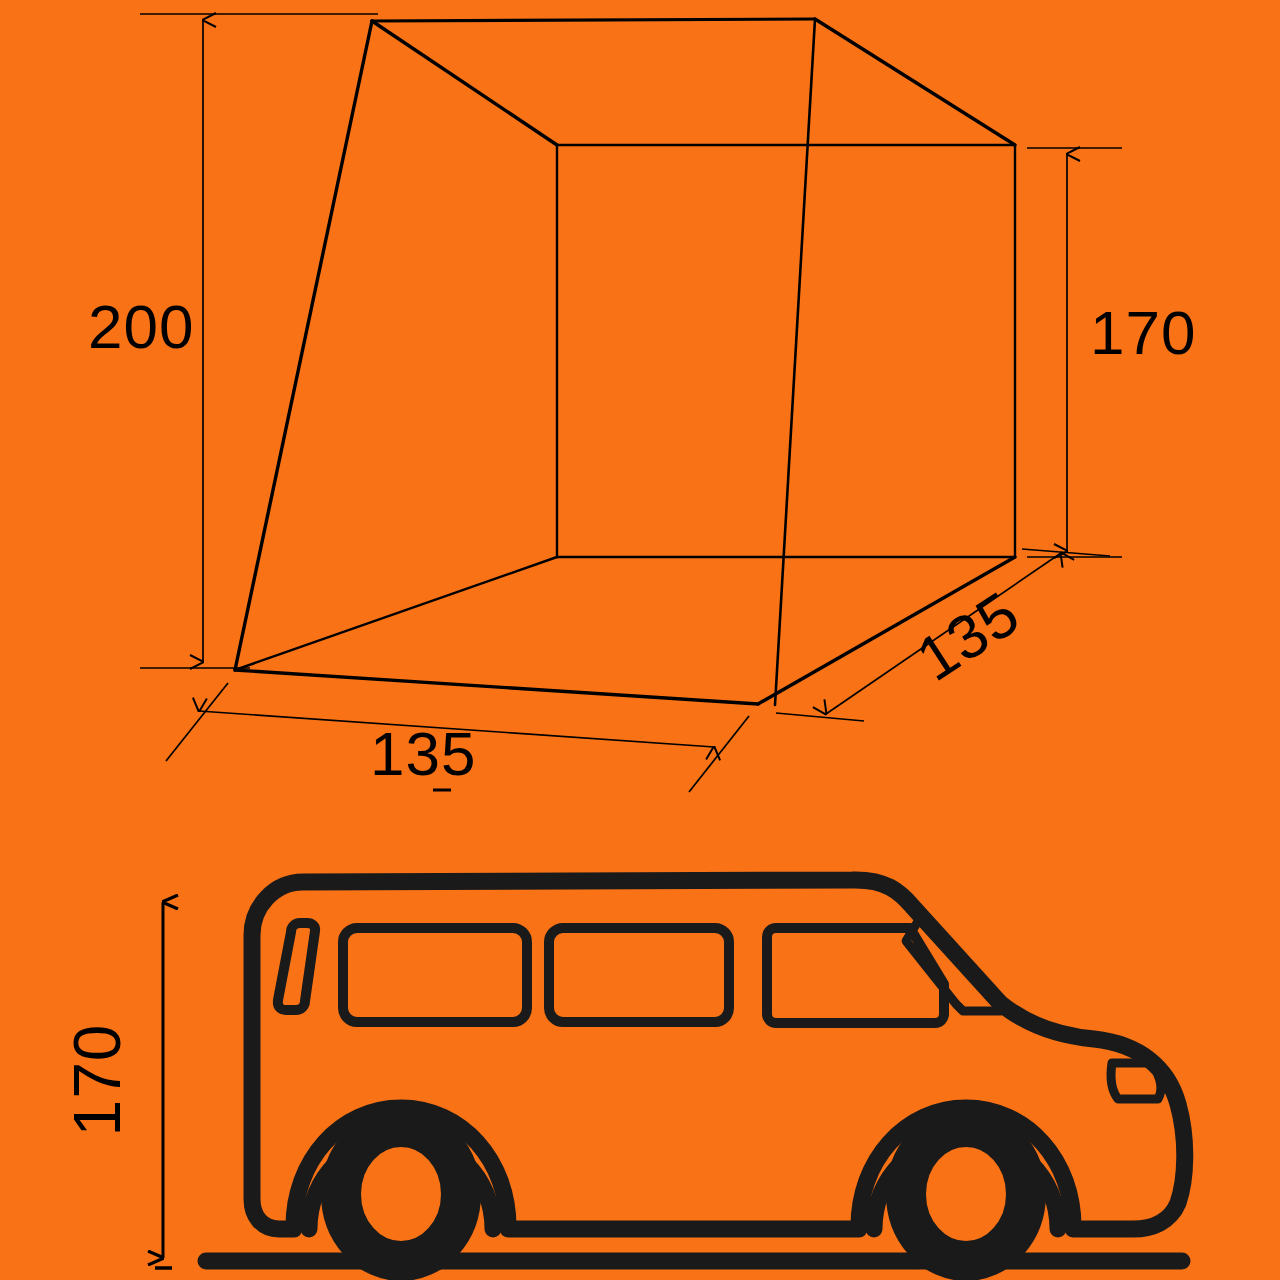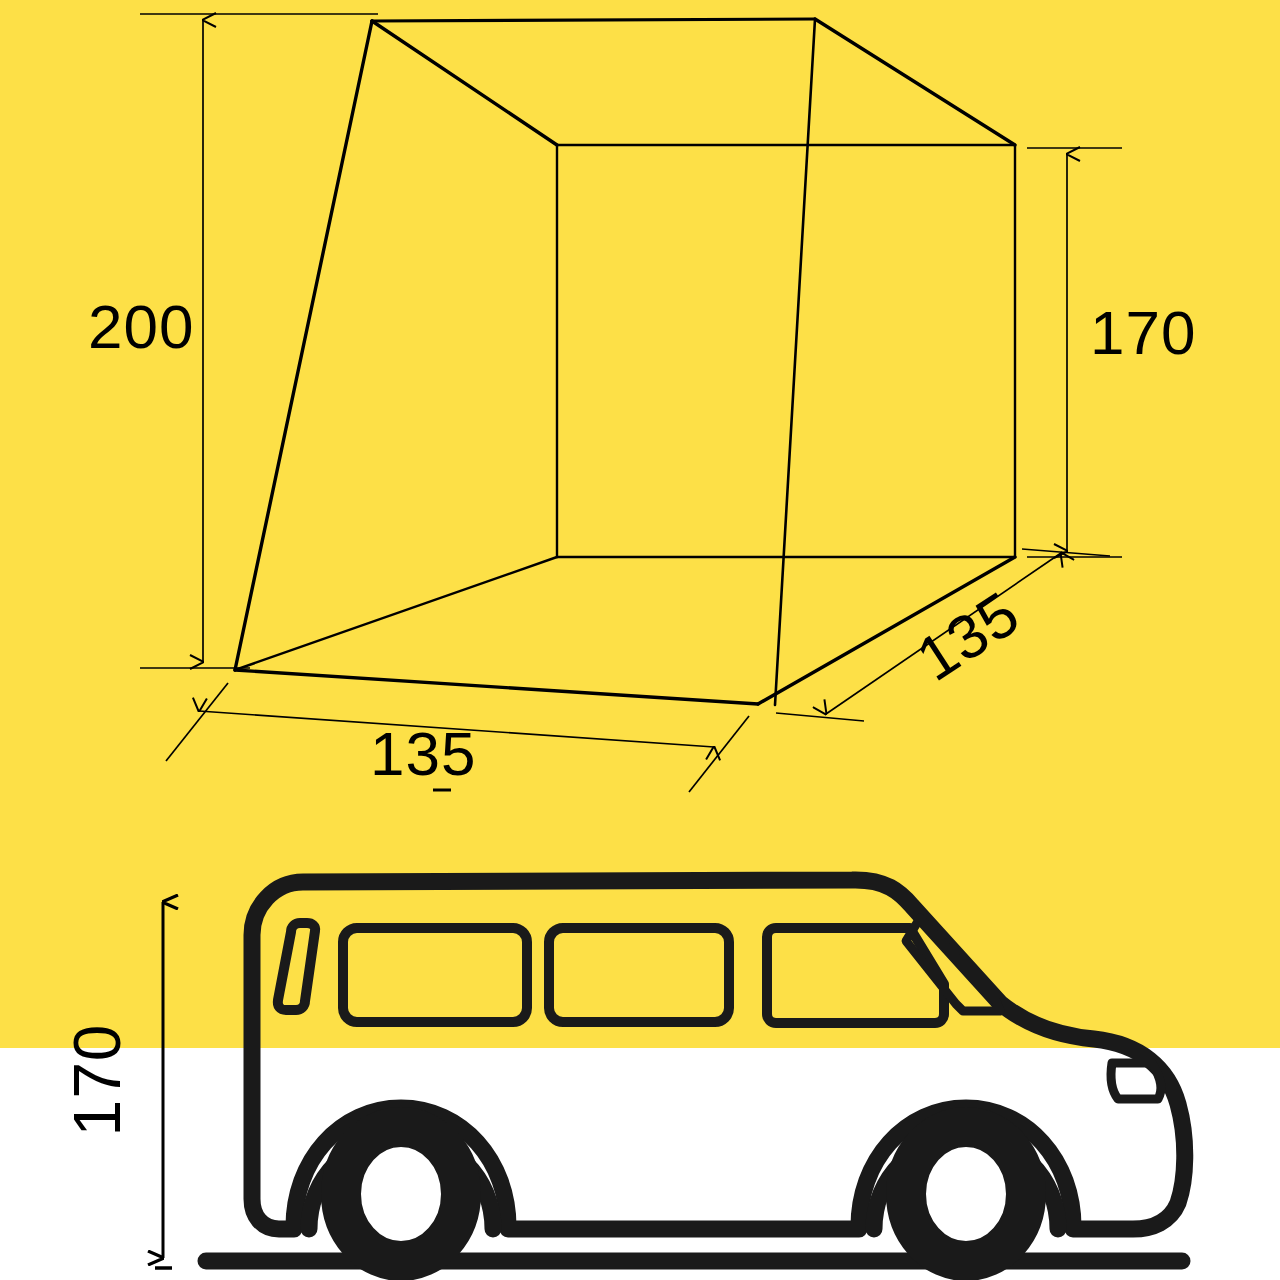--- a/index.html
+++ b/index.html
@@ -9,22 +9,22 @@
   }
   body {
     width: 1280px;
     height: 1280px;
     font-family: "Liberation Sans", sans-serif;
     overflow: hidden;
   }
   #stage {
     position: relative;
     width: 1280px;
-    height: 1048px;
-    background: #fde047;
+    height: 1280px;
+    background: #f97316;
   }
   #stage svg {
     position: absolute;
     top: 0;
     left: 0;
     width: 1280px;
     height: 1280px;
     display: block;
   }
   .dim-text {

